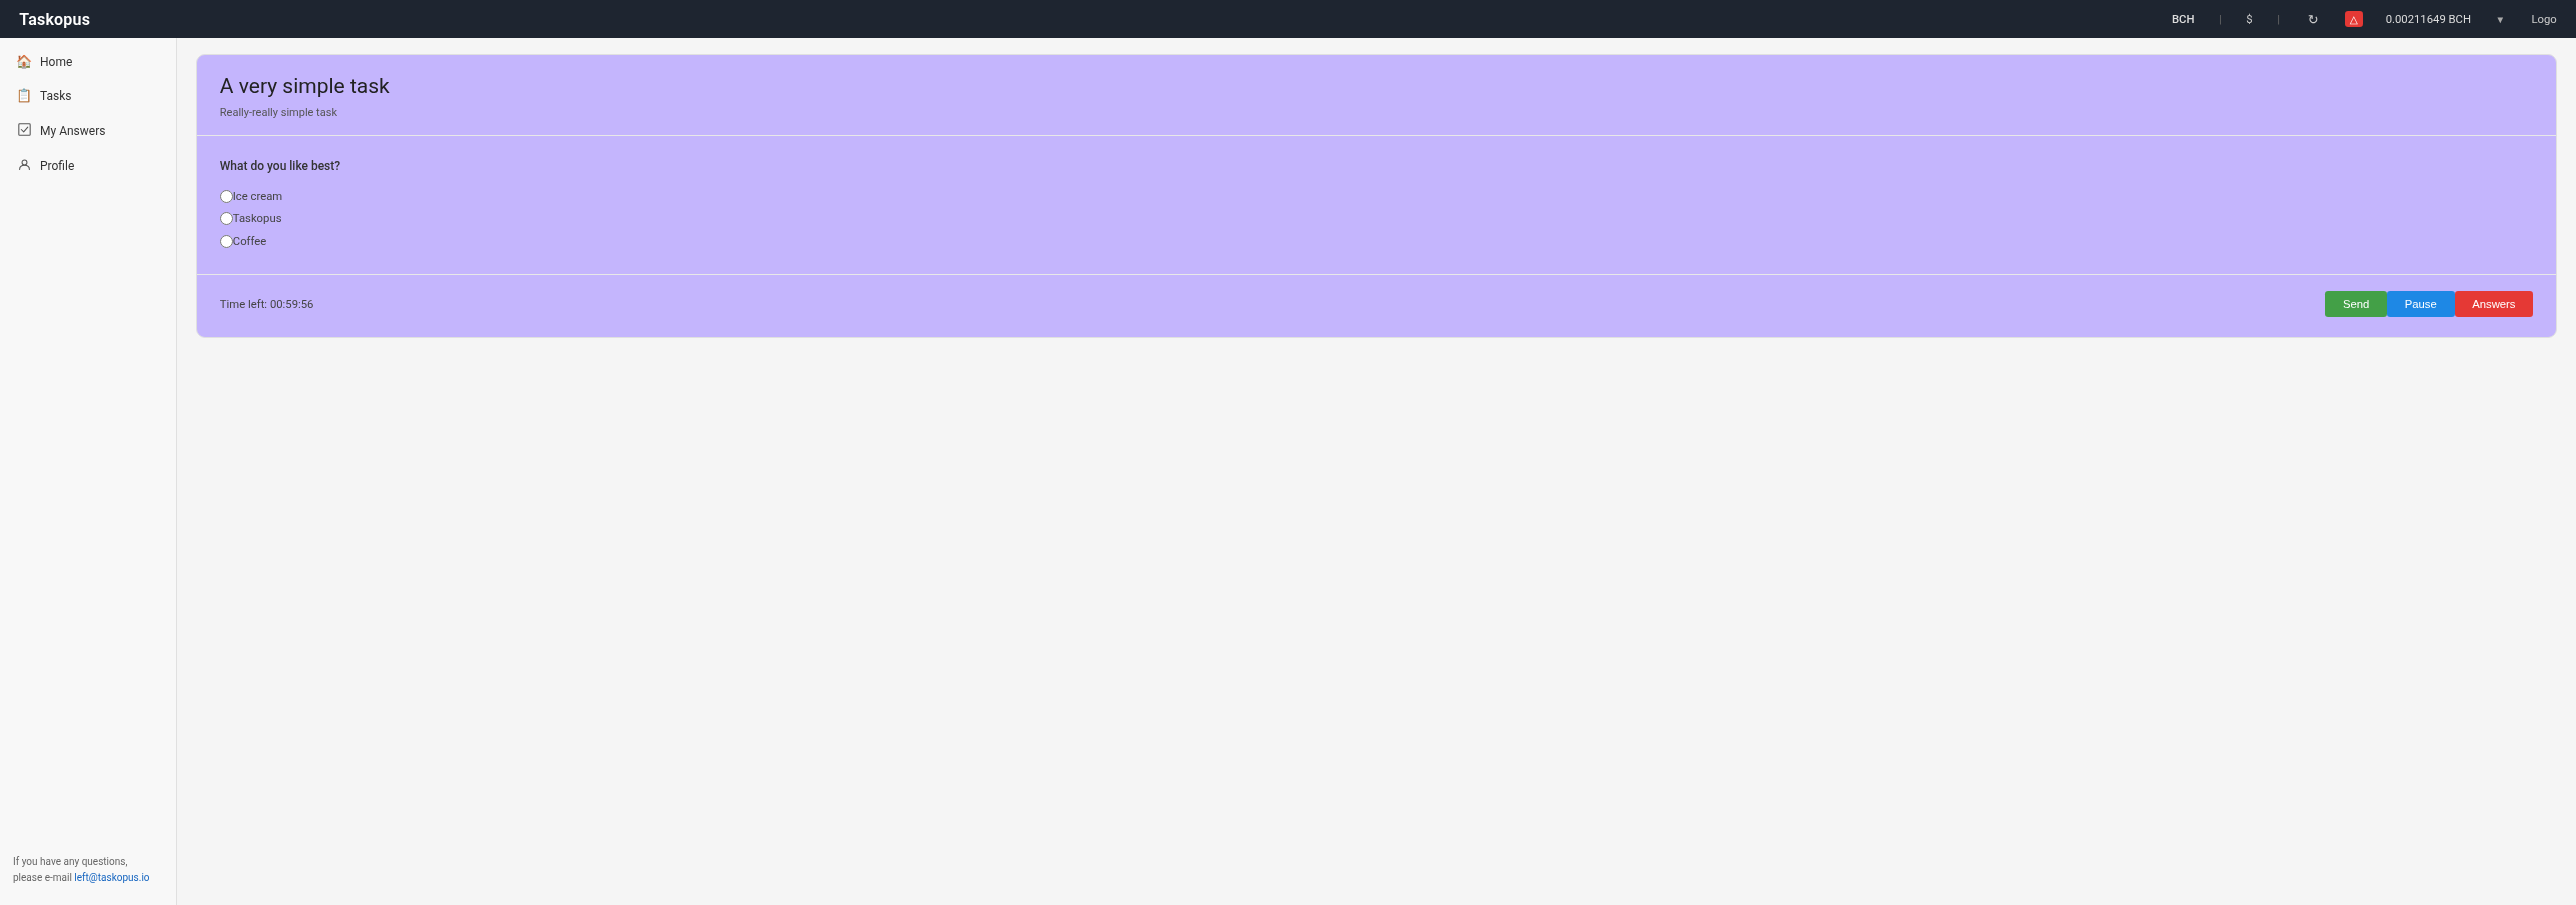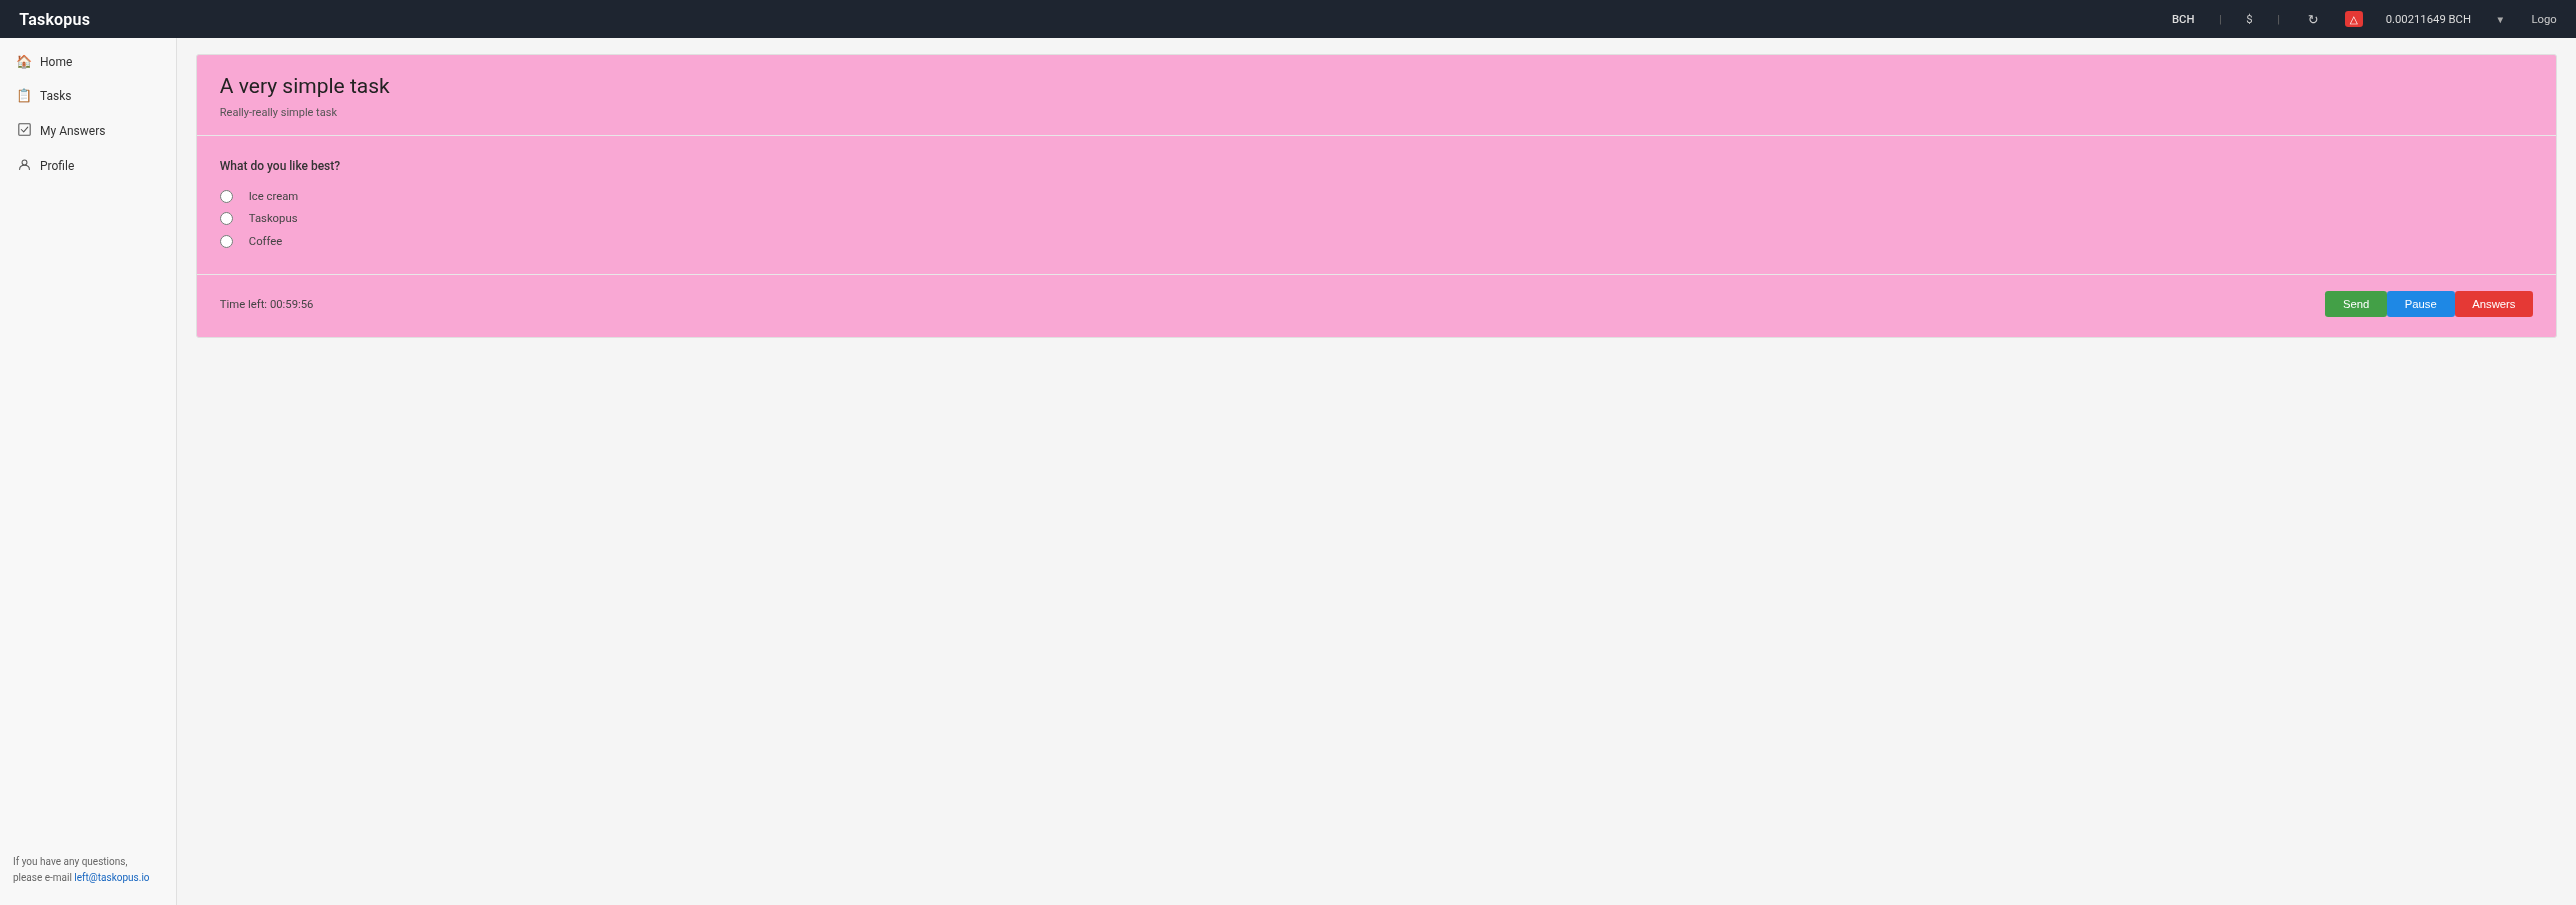--- a/index.html
+++ b/index.html
@@ -154,23 +154,23 @@
     
     .content-area {
       flex: 1;
       overflow-y: auto;
       padding: 16px 19.3px;
       background: #f5f5f5;
     }
 
     
     .task-card {
-      background: #f9a8d4;
+      background: #c4b5fd;
       border: 0.8px solid #e0e0e0;
-      border-radius: 3px;
+      border-radius: 9px;
       overflow: hidden;
     }
 
     .task-header {
       padding: 19.3px 22.5px 16px;
       border-bottom: 0.8px solid #e8e8e8;
     }
 
     .task-title {
       font-size: 21px;
@@ -198,21 +198,21 @@
 
     .radio-group {
       list-style: none;
       padding: 0;
       margin: 0;
     }
 
     .radio-item {
       display: flex;
       align-items: flex-start;
-      gap: 16px;
+      gap: 0;
       margin-bottom: 9.7px;
       font-size: 11.3px;
       color: #444;
       cursor: pointer;
     }
 
     .radio-item input[type="radio"] {
       width: 13px;
       height: 13px;
       cursor: pointer;

